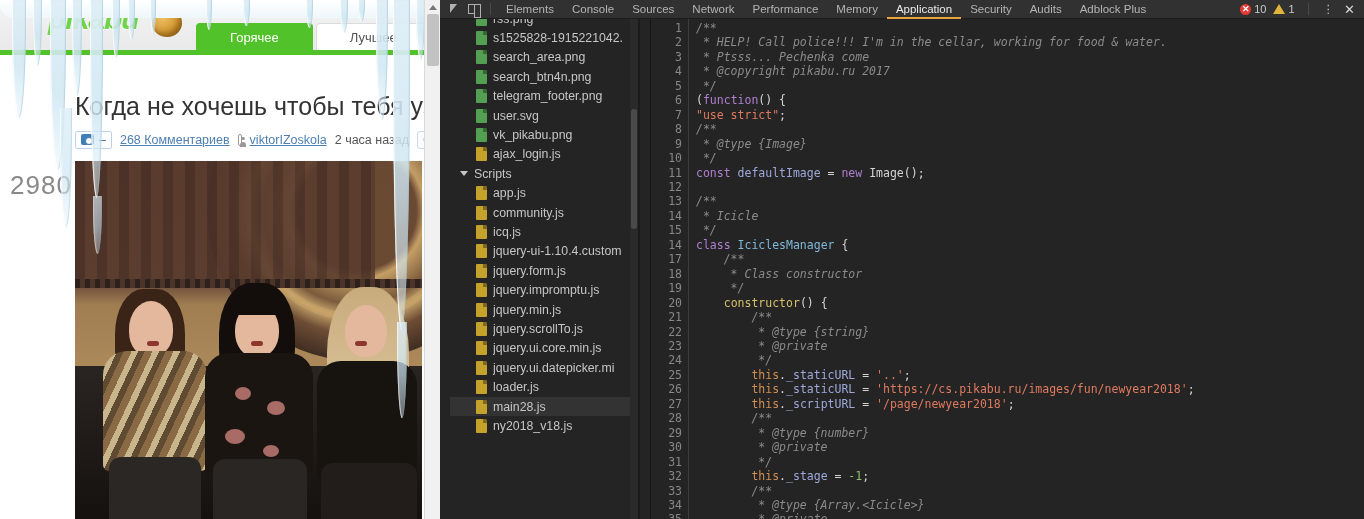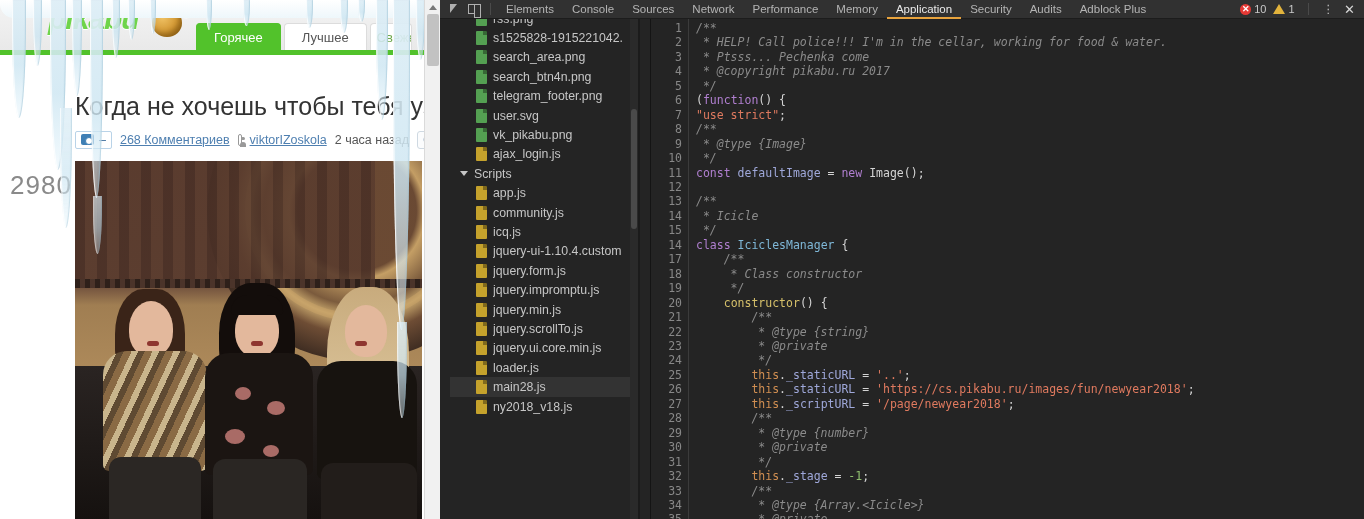--- a/index.html
+++ b/index.html
@@ -43,21 +43,21 @@
     background: #d22b2b; border-radius: 12px 14px 2px 3px;
     transform: rotate(4deg);
   }
   .santa-hat .pom {
     position: absolute; left: 24px; top: 8px; width: 10px; height: 10px;
     border-radius: 50%; background: #f5f5f5;
   }
 
   .tabs { position: absolute; left: 196px; bottom: 0; display: flex; height: 27px; }
   .tab {
-    height: 27px; line-height: 27px; padding: 0 17px;
+    height: 27px; line-height: 27px; padding: 0 33px;
     font-size: 13px; color: #555; background: #fff;
     border-radius: 4px 4px 0 0; margin-right: 3px;
     border: 1px solid #dcdcdc; border-bottom: none; cursor: pointer;
   }
   .tab.active { background: #52c22b; color: #fff; border-color: #52c22b; font-weight: normal; }
   .tab.partial { color: #6fa84e; width: 42px; padding: 0 6px; overflow: hidden; }
 
   .post { position: relative; padding-top: 38px; }
   .post-rating {
     position: absolute; left: 10px; top: 115px;
@@ -551,20 +551,27 @@
                 <span class="fold"></span>
               </span>
               <span class="ft-label">jquery.scrollTo.js</span>
             </div>
             <div class="ft-row">
               <span class="fileicon fi-js">
                 <span class="sheet"></span>
                 <span class="fold"></span>
               </span>
               <span class="ft-label">jquery.ui.core.min.js</span>
+            </div>
+            <div class="ft-row">
+              <span class="fileicon fi-js">
+                <span class="sheet"></span>
+                <span class="fold"></span>
+              </span>
+              <span class="ft-label">jquery.ui.datepicker.mi</span>
             </div>
             <div class="ft-row">
               <span class="fileicon fi-js">
                 <span class="sheet"></span>
                 <span class="fold"></span>
               </span>
               <span class="ft-label">loader.js</span>
             </div>
             <div class="ft-row selected">
               <span class="fileicon fi-js">

